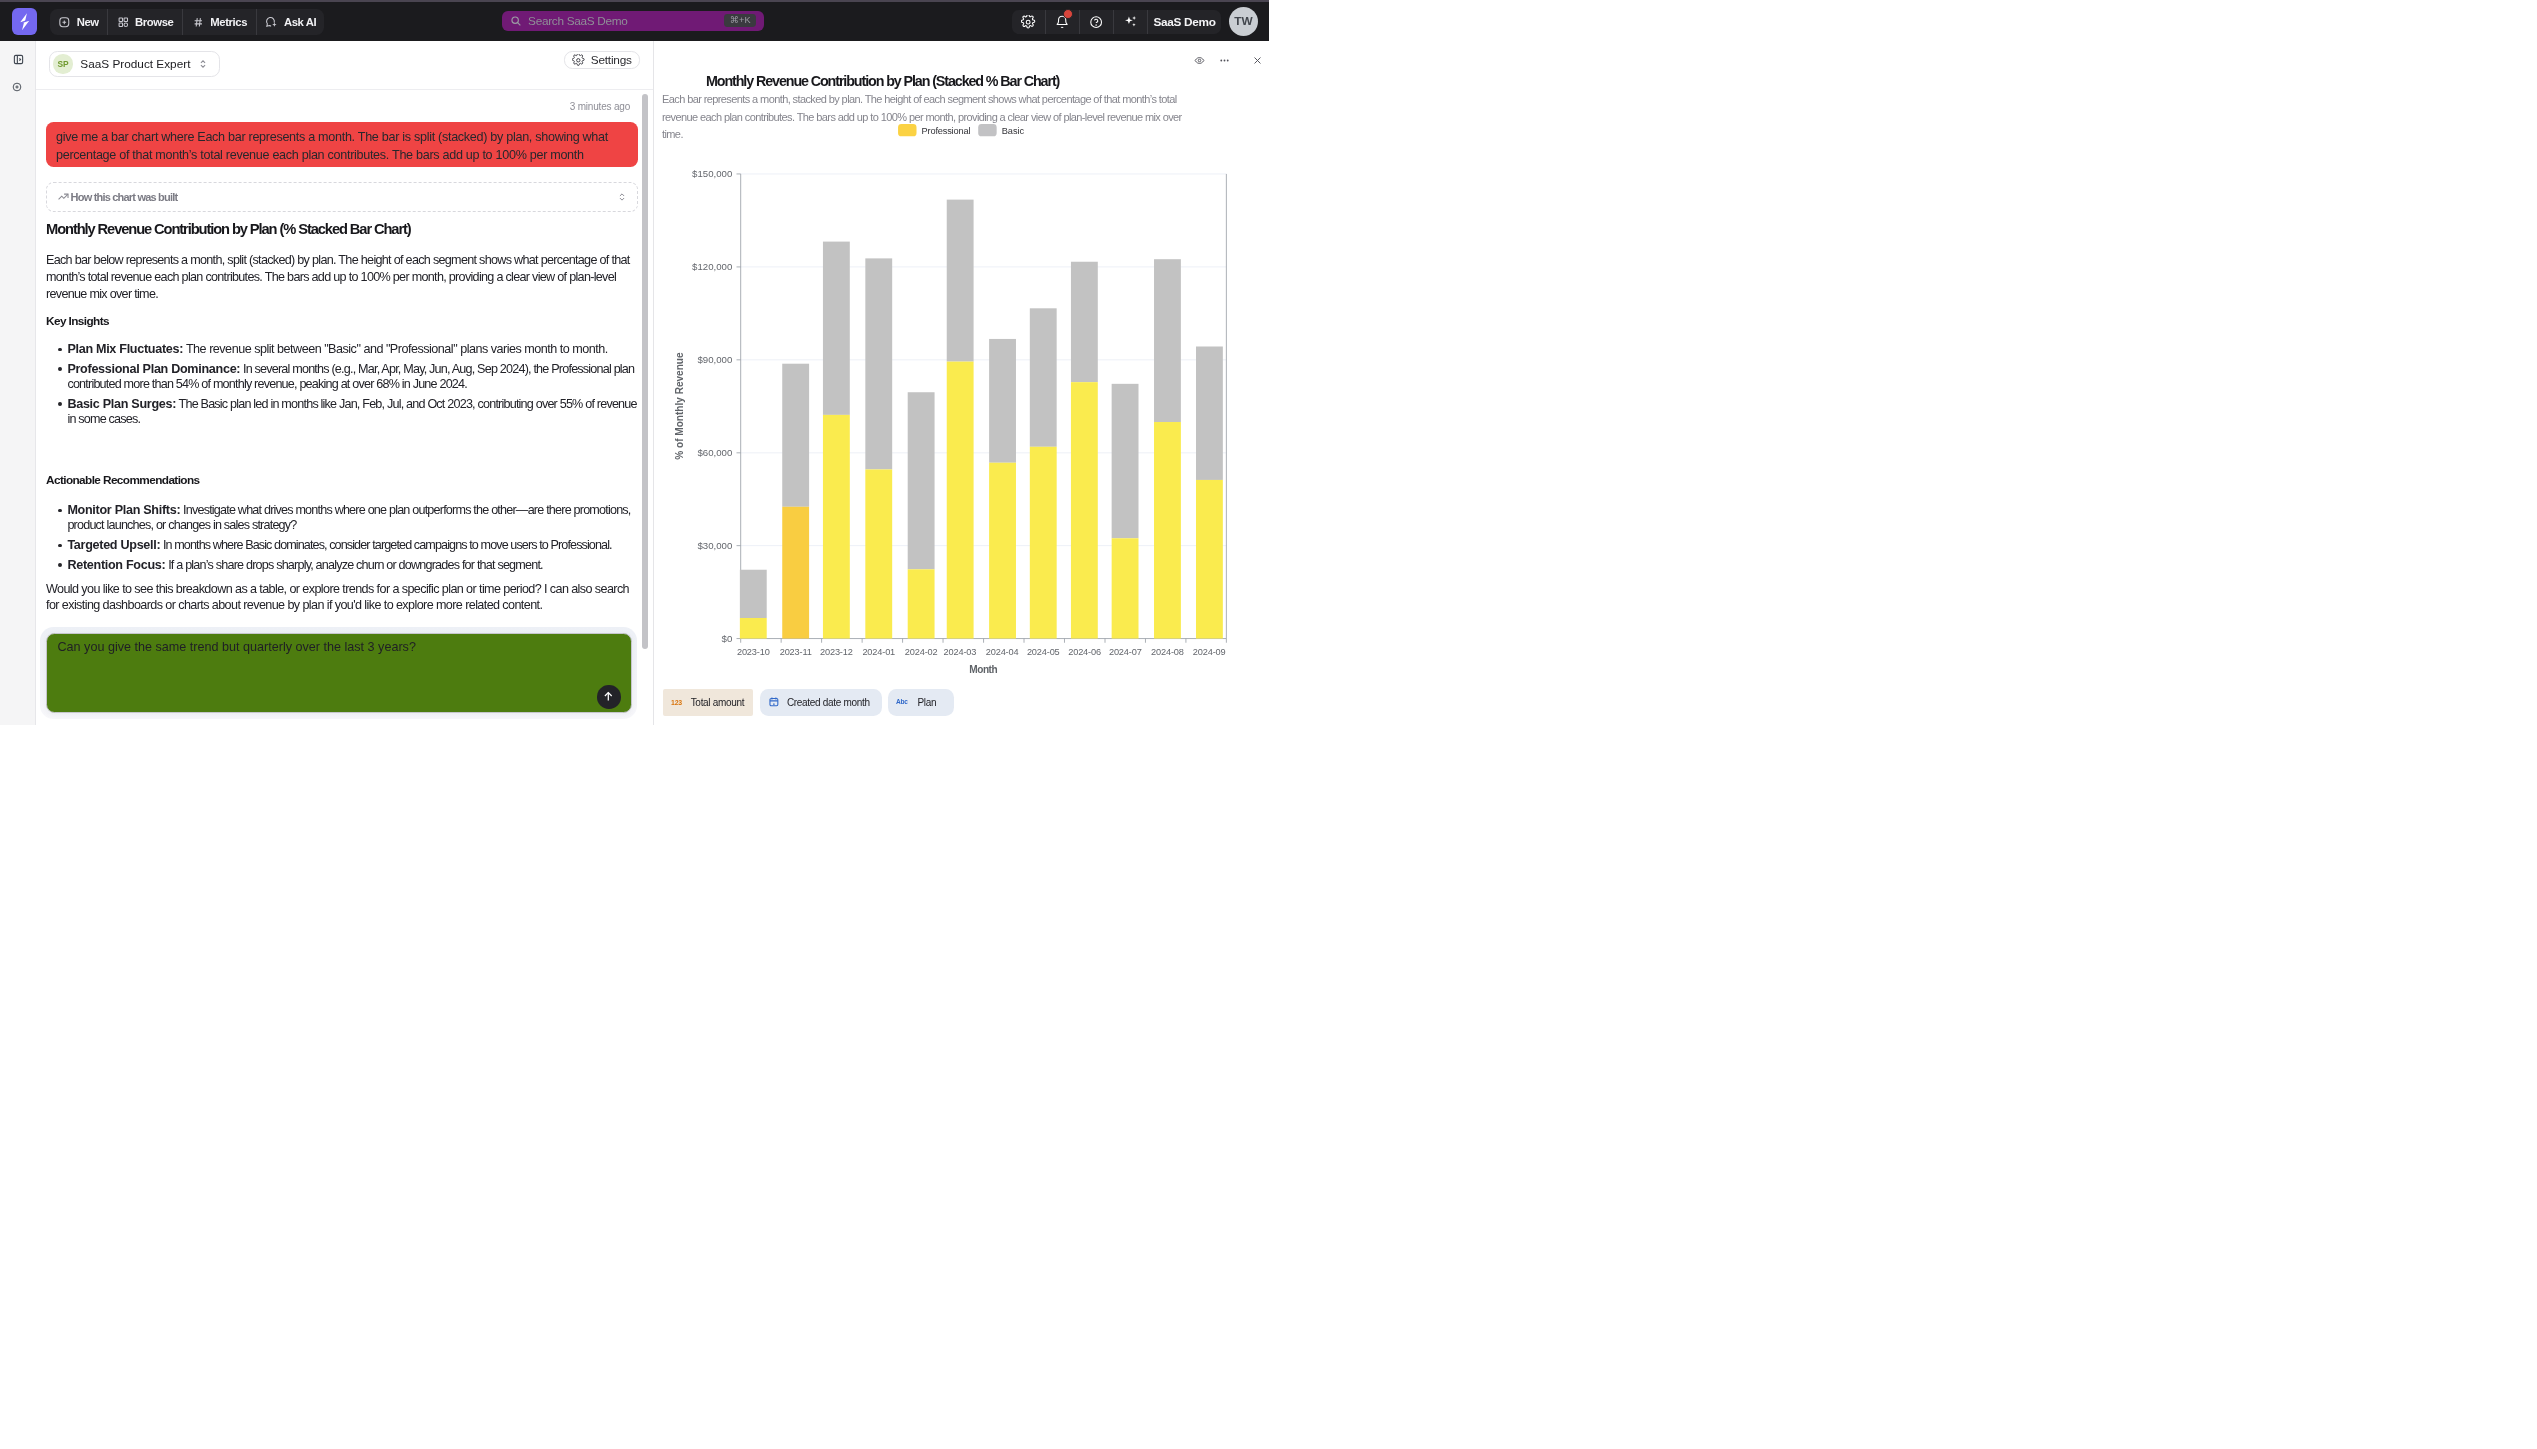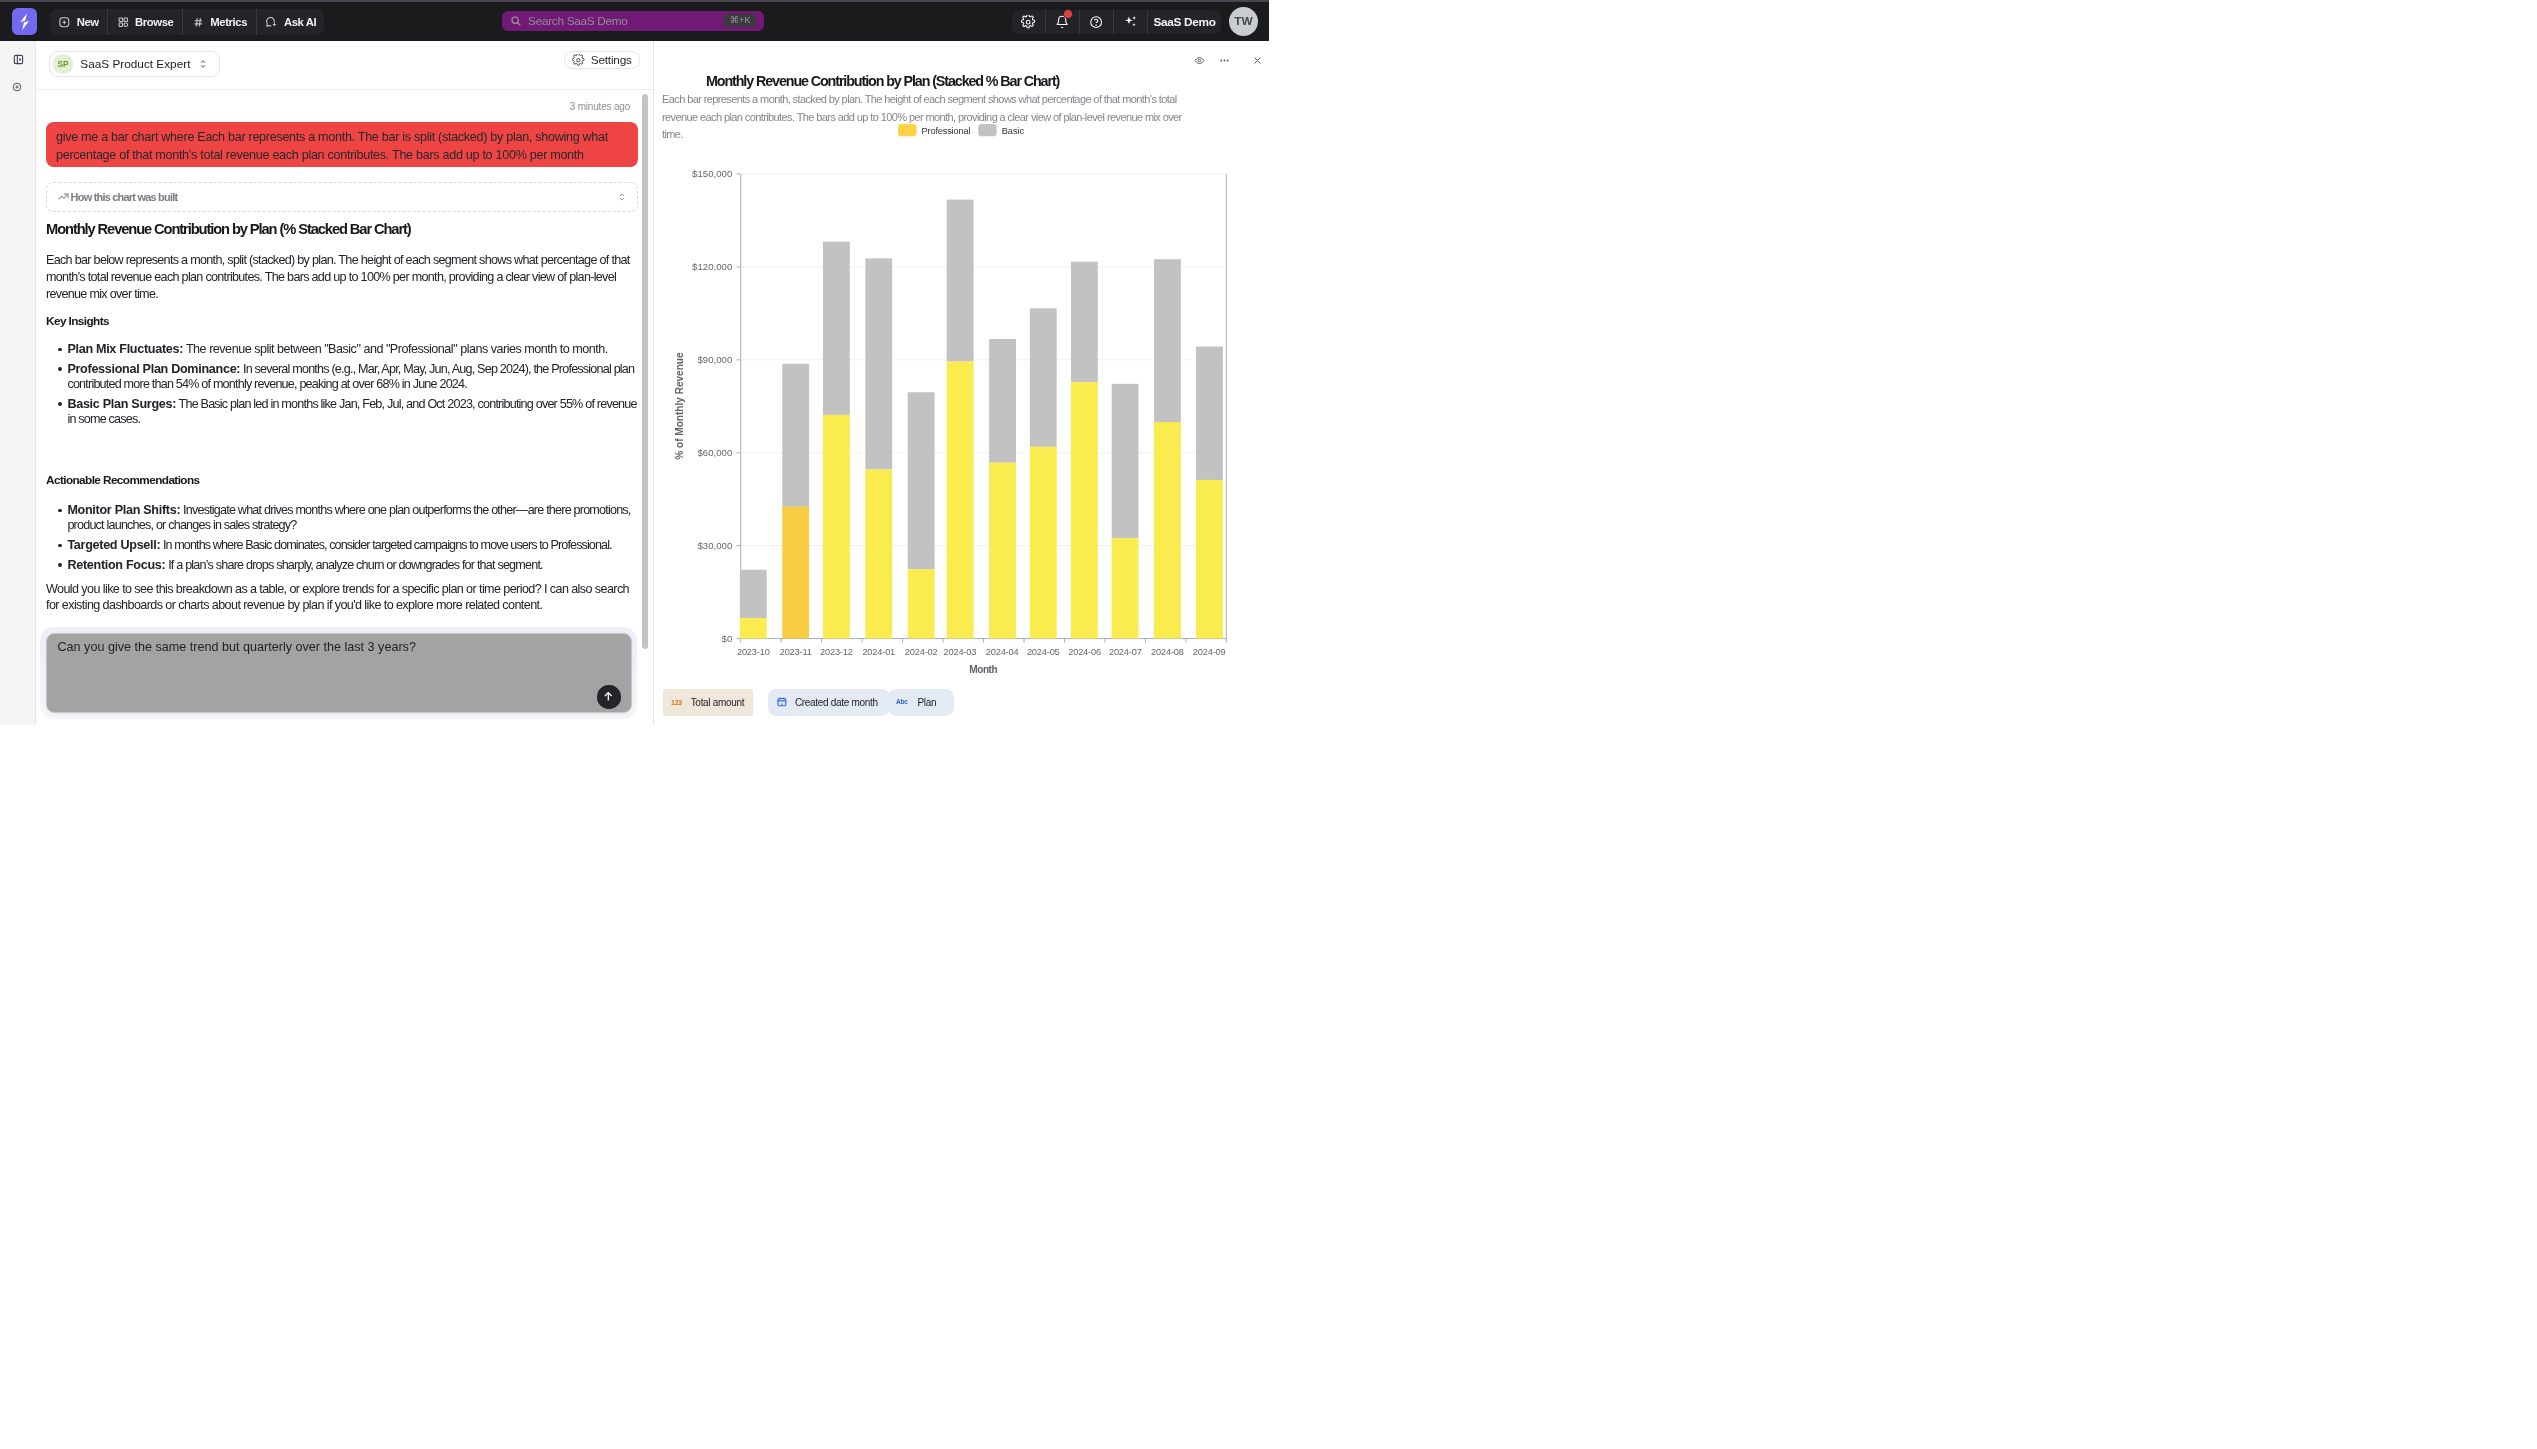--- a/index.html
+++ b/index.html
@@ -65,21 +65,21 @@
     letter-spacing:-0.8px; margin-bottom:4.5px; }
   .md b { letter-spacing:-0.3px; }
   ul.mdl li::before { content:""; position:absolute; left:12px; top:5.5px; width:3.8px;
     height:3.8px; border-radius:50%; background:#26262b; }
   #ul1 { left:46px; top:342px; width:630px; }
   #h4b { left:46px; top:473px; font-size:11.8px; font-weight:700; letter-spacing:-0.6px; line-height:15px; color:#17171b; }
   #ul2 { left:46px; top:503px; width:630px; }
   #p2 { left:46px; top:582px; width:630px; font-size:12.6px; line-height:15.5px; letter-spacing:-0.6px; }
   #inputwrap { left:40px; top:627px; width:597px; height:92px; border-radius:13.4px;
     background:linear-gradient(180deg,#edf0f6 0%,#f2f3f8 55%,#f7f7fa 100%); }
-  #inputbox { left:46px; top:633px; width:586px; height:80px; background:#a3a3a3;
+  #inputbox { left:46px; top:633px; width:586px; height:80px; background:#4d7c0f;
     border:0.8px solid #c6c6cc; border-radius:8.4px; box-shadow:0 1.7px 5px rgba(40,50,80,0.05);
     padding:5px 10.5px; font-size:12.6px; line-height:17.6px; color:#1f1f25; }
   #sendbtn { left:597px; top:685px; width:23.5px; height:23.5px; border-radius:50%; background:#232328;
     display:flex; align-items:center; justify-content:center; }
   
   #rpanel { left:653px; top:41px; width:616px; height:684px; background:#fff;
     border-left:0.8px solid #e5e5e8; }
   #rtitle { left:662px; top:72px; width:588px; font-size:14.3px; font-weight:700;
     letter-spacing:-1.1px; line-height:18.5px; color:#18181c;margin-left:44px; }
   #rdesc { left:662px; top:91px; width:554px; font-size:11px; line-height:17.6px;
@@ -333,21 +333,21 @@
   </g>
   <text x="393.5" y="752" font-size="12" font-weight="bold" letter-spacing="-0.5" fill="#5f6368" text-anchor="middle">Month</text>
 </svg>
 
 <div class="abs" id="pill1" style="left:663px; top:689px; width:90px; height:26.5px; background:#f0e7db; border-radius:2px; display:flex; align-items:center; gap:6.7px; padding:0 8.4px; font-size:10px; letter-spacing:-0.3px; white-space:nowrap; color:#1d1d22;">
   <svg width="12.6" height="9.2" viewBox="0 0 20 14" style="font-size:12px">
       <text x="0" y="11" font-size="11" font-weight="bold" fill="#d9750f" font-family="Liberation Sans">123</text>
     </svg>
   Total amount
 </div>
-<div class="abs" id="pill2" style="left:760px; top:689px; width:122px; height:26.5px; background:#e4eaf3; border-radius:8.4px; display:flex; align-items:center; gap:6.7px; padding:0 8.4px; font-size:10px; letter-spacing:-0.3px; white-space:nowrap; color:#1d1d22;margin-left:8px;">
+<div class="abs" id="pill2" style="left:760px; top:689px; width:122px; height:26.5px; background:#e4eaf3; border-radius:8.4px; display:flex; align-items:center; gap:6.7px; padding:0 8.4px; font-size:10px; letter-spacing:-0.3px; white-space:nowrap; color:#1d1d22;">
   <svg width="11.8" height="11.8" viewBox="0 0 24 24" fill="none" stroke="#3068c9" stroke-width="2.2">
       <rect x="4" y="5" width="16" height="15" rx="2.5"></rect>
       <path d="M8 3v4M16 3v4M4 10h16"></path>
       <path d="M12 14.5v3M10.8 17.5h2.4" stroke-width="1.8"></path>
     </svg>
   Created date month
 </div>
 <div class="abs" id="pill3" style="left:888px; top:689px; width:66px; height:26.5px; background:#e4eaf3; border-radius:8.4px; display:flex; align-items:center; gap:6.7px; padding:0 8.4px; font-size:10px; letter-spacing:-0.3px; white-space:nowrap; color:#1d1d22;">
   <svg width="14.3" height="10" viewBox="0 0 24 16" style="font-size:12px">
       <text x="0" y="12" font-size="11" font-weight="bold" fill="#3068c9" font-family="Liberation Sans">Abc</text>

